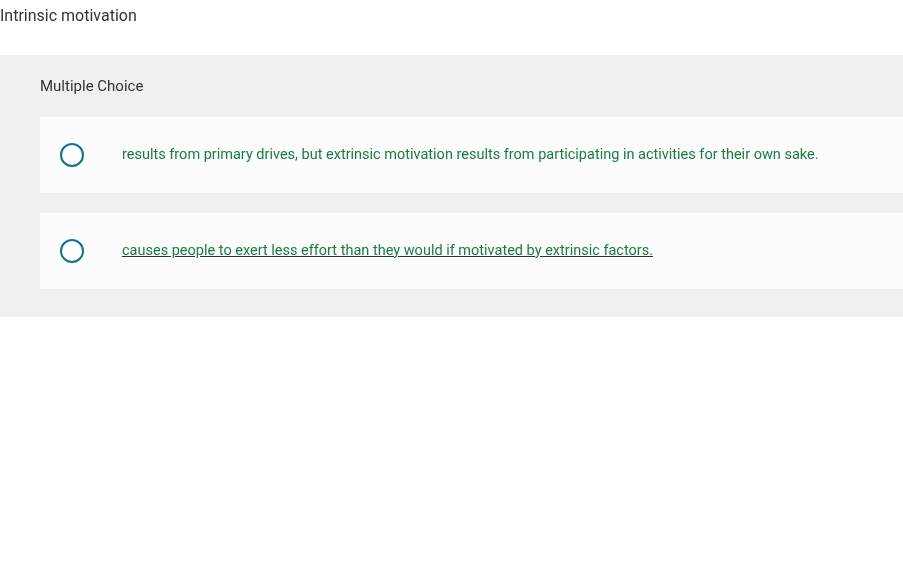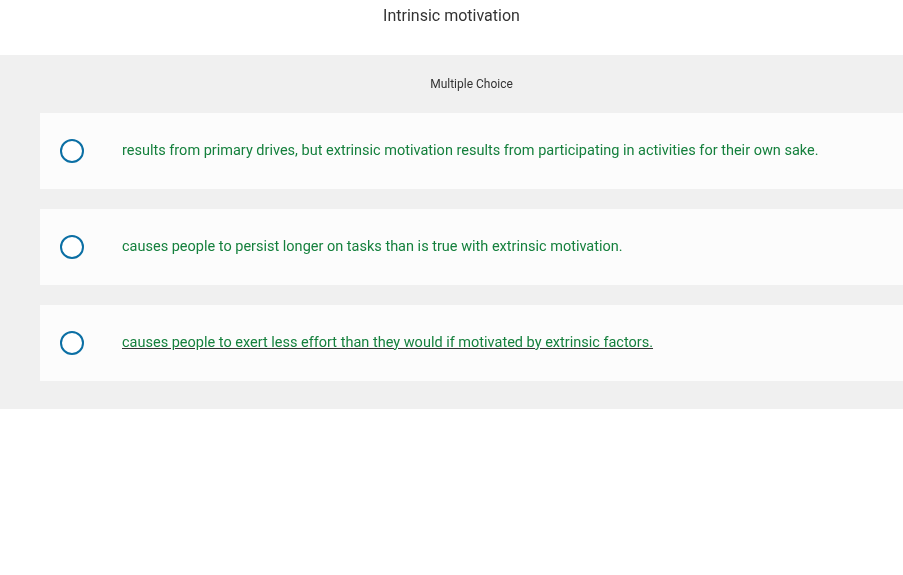--- a/index.html
+++ b/index.html
@@ -1,39 +1,38 @@
 <!DOCTYPE html>
 <html><head>
   <meta charset="utf-8">
   <style>
     * {
       margin: 0;
       padding: 0;
       box-sizing: border-box;
-      text-align: center;
     }
     body {
       font-family: -apple-system, BlinkMacSystemFont, "Segoe UI", Roboto, "Helvetica Neue", Arial, sans-serif;
       background: #ffffff;
       color: #333;
       width: 903px;
     }
     .question-title {
       font-size: 16px;
       color: #333;
       padding: 6px 0 30px 0;
       font-weight: 400;
     }
     .mc-container {
       background: #f0f0f0;
       padding: 0 0 28px 0;
     }
     .mc-header {
       padding: 22px 0 22px 40px;
-      font-size: 12px;
+      font-size: 15px;
       color: #333;
       font-weight: 400;
     }
     .options {
       padding: 0 0 0 40px;
     }
     .option-row {
       background: #fcfcfc;
       display: flex;
       align-items: center;
@@ -67,20 +66,16 @@
 
 <div class="mc-container">
   <div class="mc-header">Multiple Choice</div>
   <div class="options">
     <div class="option-row">
       <div class="radio-circle"></div>
       <div class="option-text">results from primary drives, but extrinsic motivation results from participating in activities for their own sake.</div>
     </div>
     <div class="option-row">
       <div class="radio-circle"></div>
-      <div class="option-text">causes people to persist longer on tasks than is true with extrinsic motivation.</div>
-    </div>
-    <div class="option-row">
-      <div class="radio-circle"></div>
       <div class="option-text">causes people to exert less effort than they would if motivated by extrinsic factors.</div>
     </div>
   </div>
 </div>
 
 </body></html>

